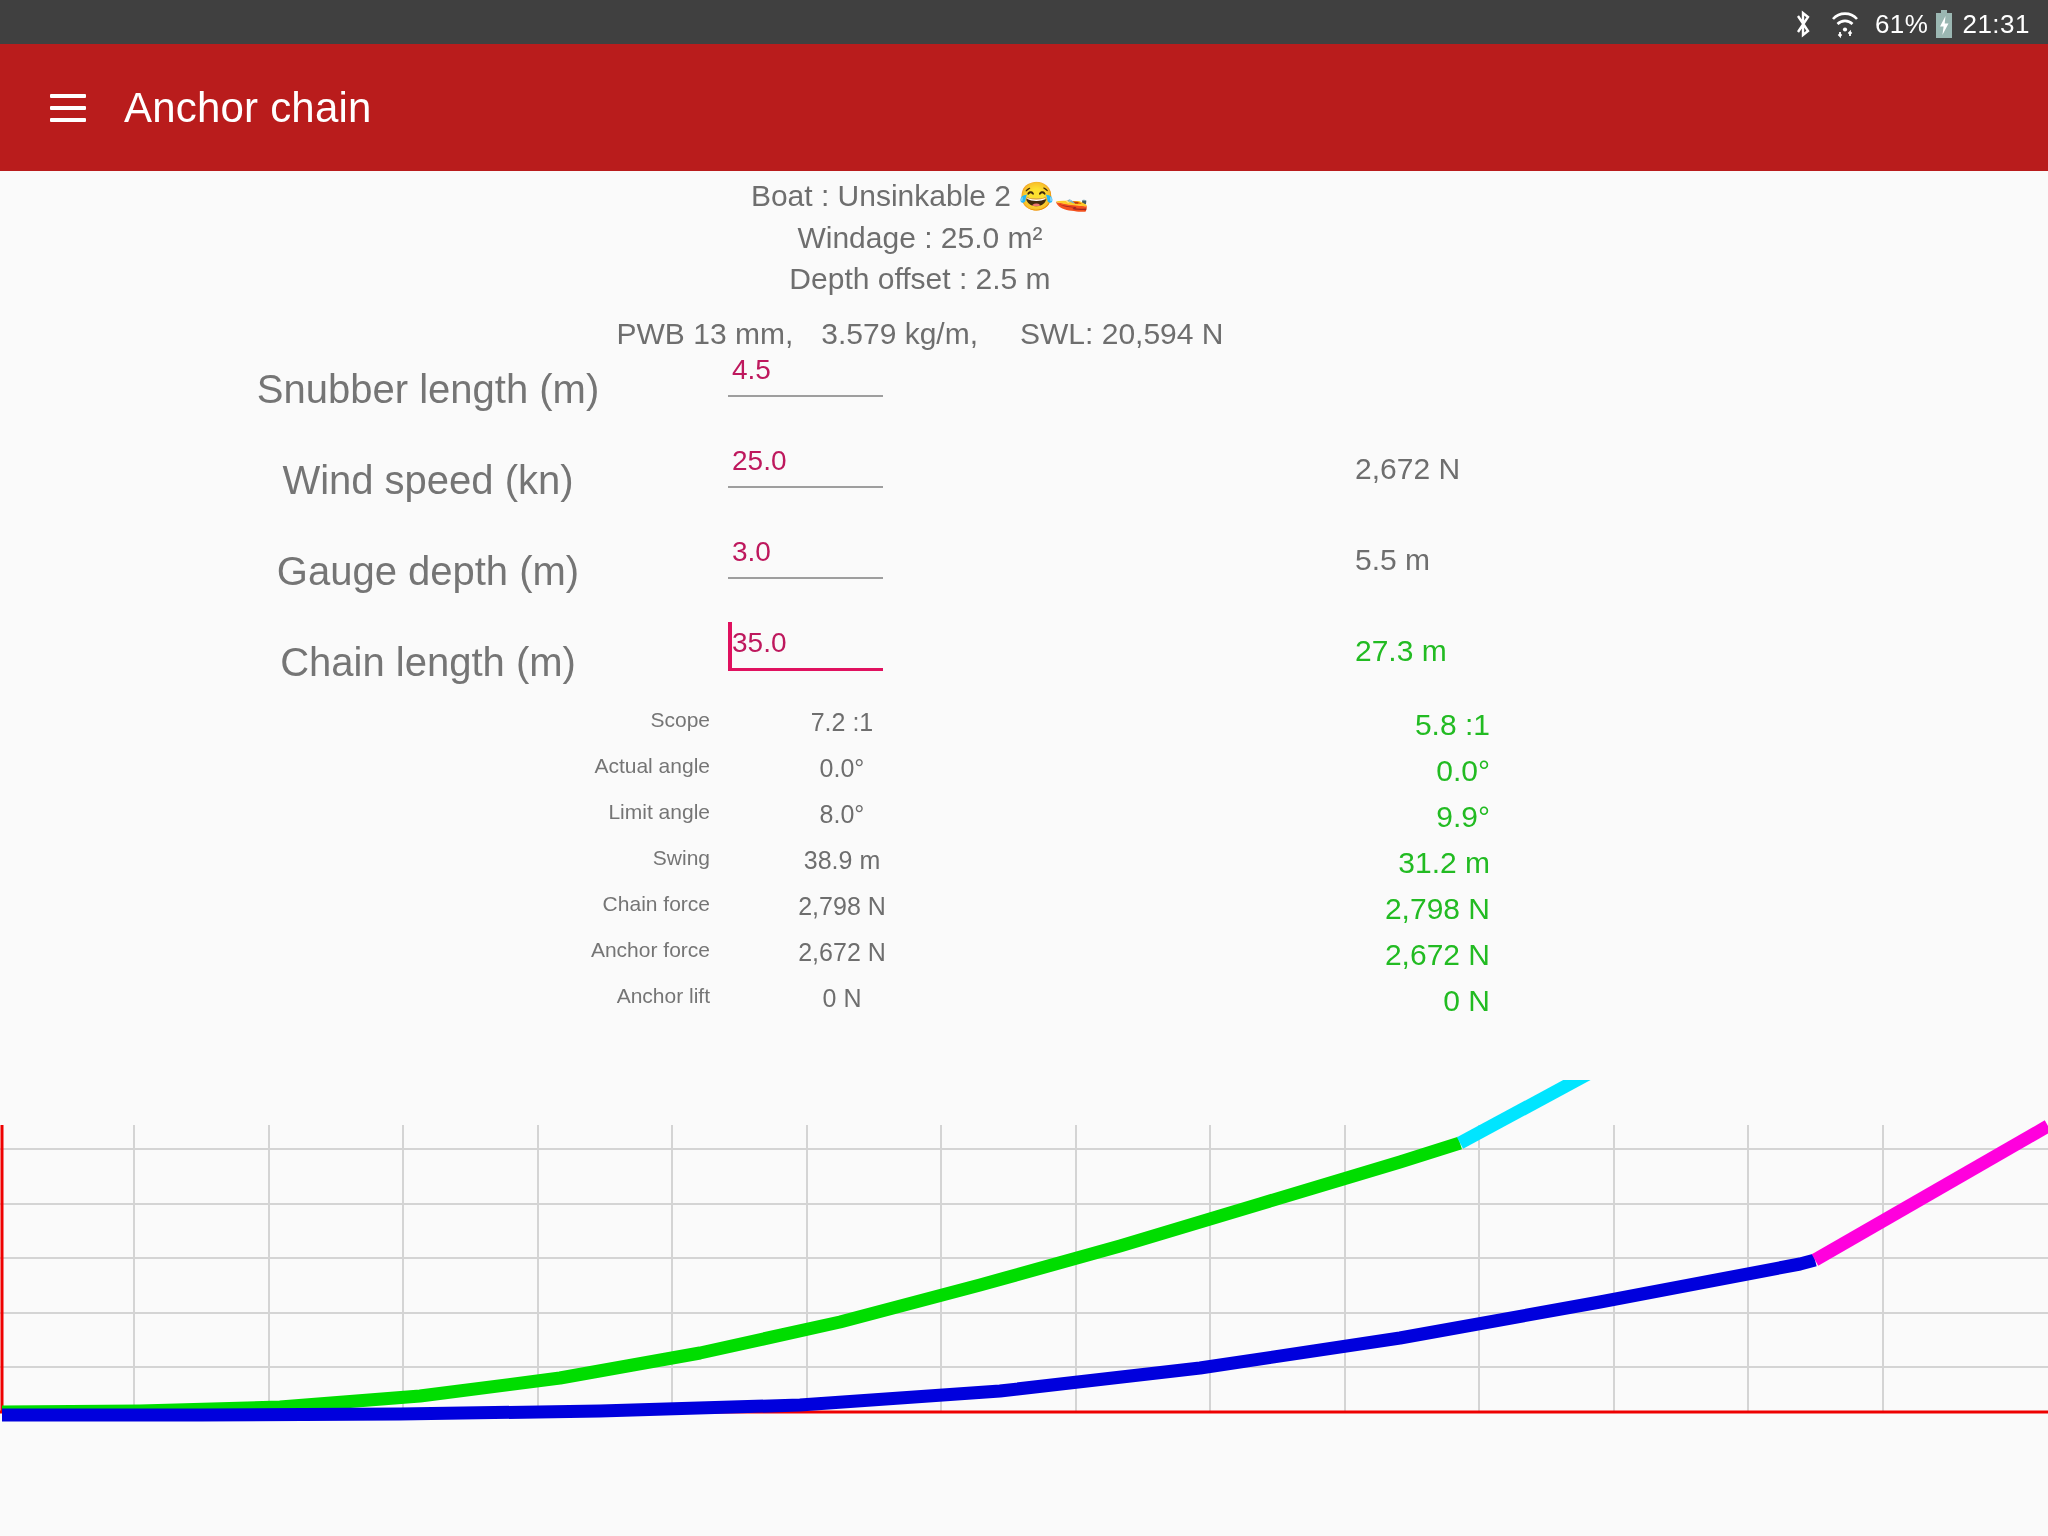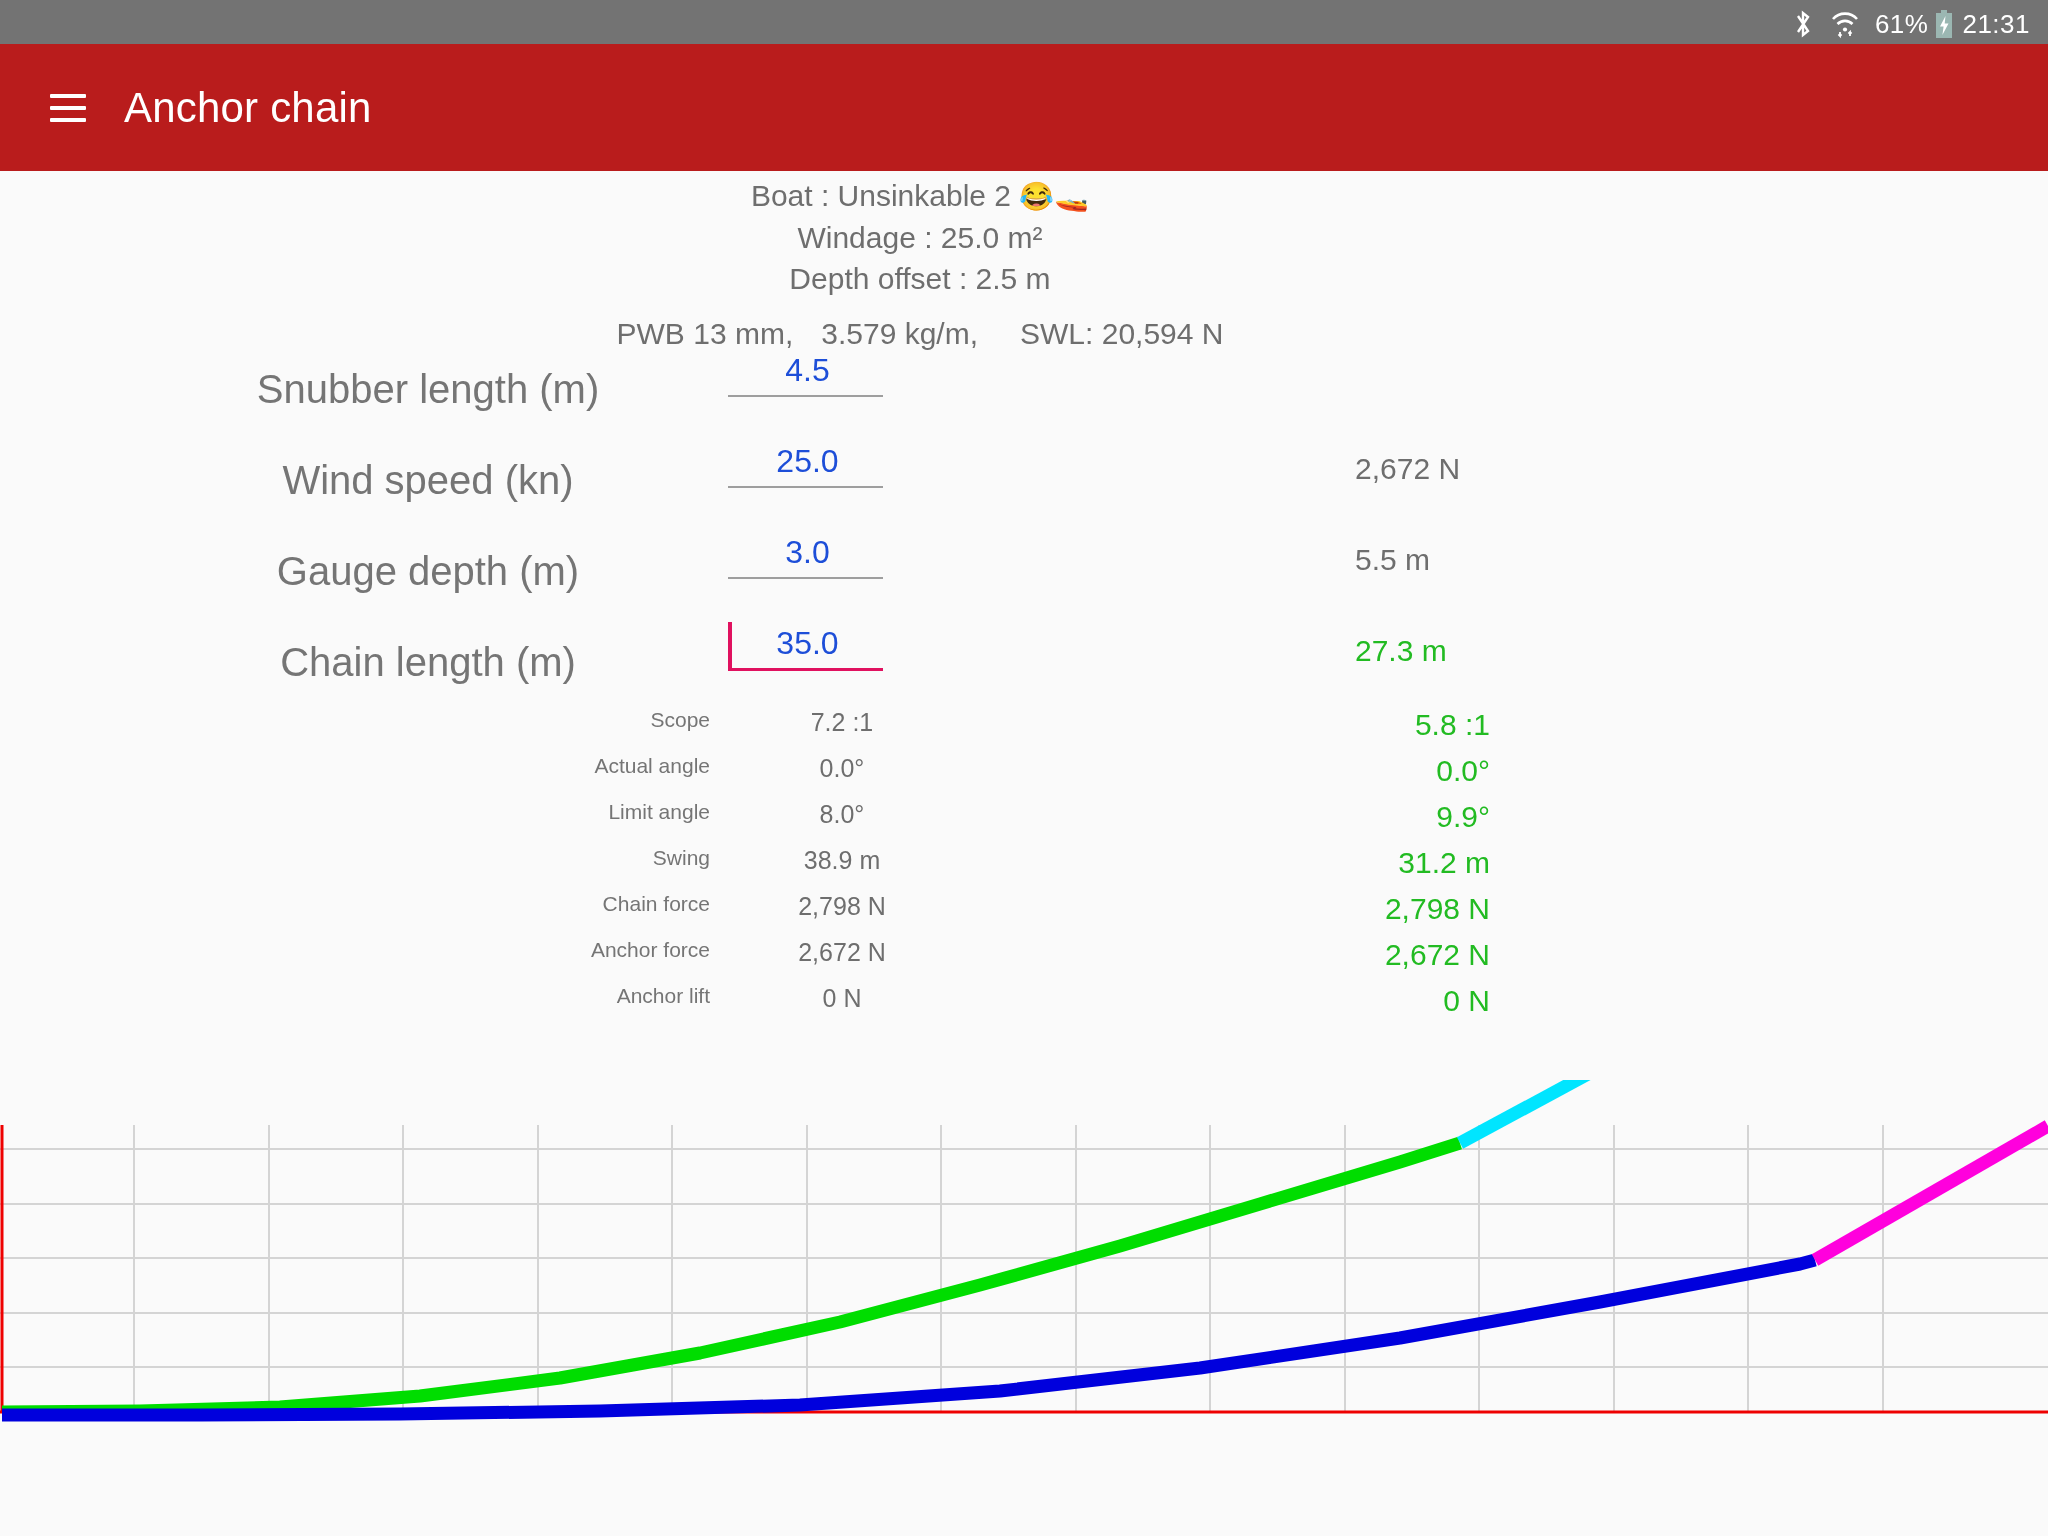--- a/index.html
+++ b/index.html
@@ -8,21 +8,21 @@
     background: #fafafa;
     font-family: "Liberation Sans", sans-serif;
     overflow: hidden;
   }
   #root { position: relative; width: 2048px; height: 1536px; background: #fafafa; }
 
   
   .statusbar {
     position: absolute; top: 0; left: 0;
     width: 2048px; height: 48px;
-    background: #737373;
+    background: #404040;
     display: flex; align-items: center; justify-content: flex-end;
     padding-right: 18px;
     color: #ffffff;
   }
   .statusbar .si { display: flex; align-items: center; margin-left: 14px; }
   .statusbar .txt { font-size: 26px; letter-spacing: .5px; line-height: 1; }
   .bt-icon svg, .wifi-icon svg, .batt-icon svg { display: block; }
 
   
   .appbar {
@@ -58,23 +58,22 @@
   .inputs { position: absolute; top: 345px; left: 0; width: 2048px; }
   .irow { position: relative; height: 91px; }
   .ilabel {
     position: absolute; right: 1320px; width: 600px; text-align: center;
     color: #757575; font-size: 40px; top: 22px;
   }
   .ifield {
     position: absolute; left: 728px; width: 155px;
   }
   .ifield .val {
-    font-size: 32px; color: #1d4ed8; height: 50px; line-height: 50px;
+    font-size: 28px; color: #be185d; height: 50px; line-height: 50px;
     padding-left: 4px;
-    text-align: center;
   }
   .ifield .rule { height: 2px; background: #9e9e9e; width: 155px; }
   .ifield.focused .rule { height: 3px; background: #e0115f; }
   .cursor {
     position: absolute; left: 0px; top: 4px;
     width: 4px; height: 48px; background: #e0115f;
   }
   .ires {
     position: absolute; left: 1355px; font-size: 30px; top: 16px; color: #6e6e6e;
   }

